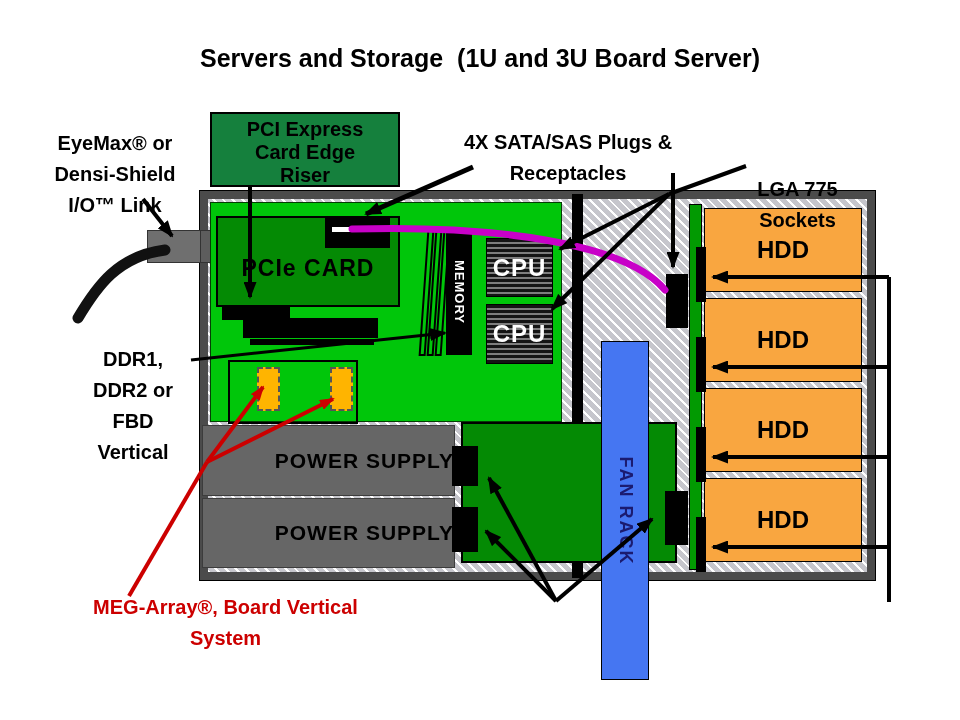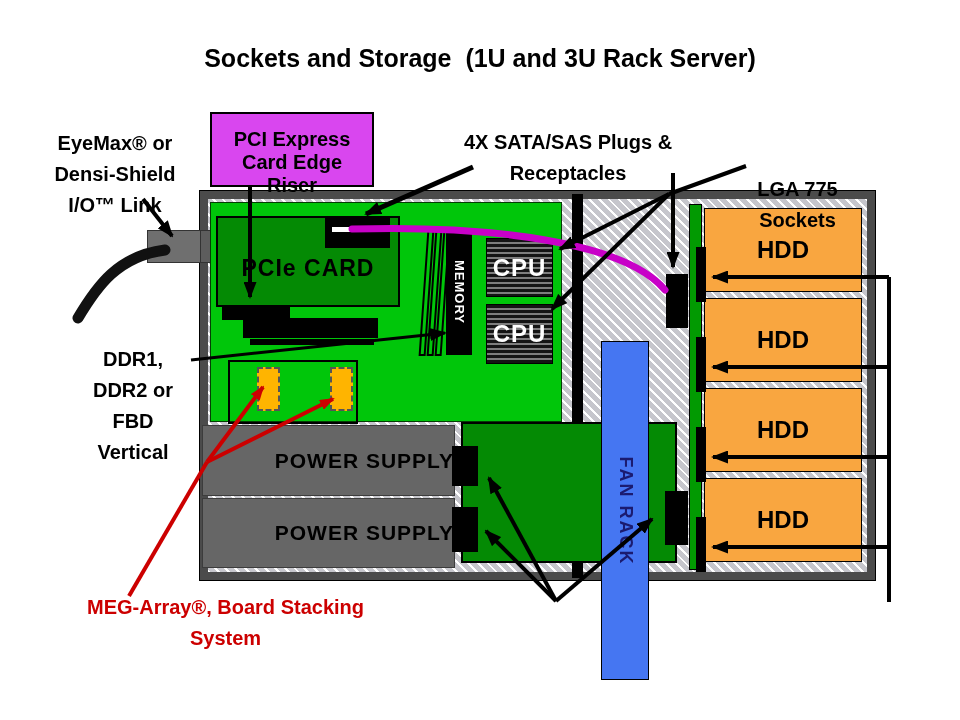--- a/index.html
+++ b/index.html
@@ -39,41 +39,41 @@
   .hdd{
     background:var(--hdd_orange);border:1px solid #000;
     display:flex;align-items:center;justify-content:center;font-size:24px;
   }
   .ps{
     background:var(--ps_gray);border:1px solid #3c3c3c;
     display:flex;align-items:center;justify-content:flex-end;
     font-size:21px;letter-spacing:1px;color:#000;
   }
   .pci-box{
-    position:absolute;left:210px;top:112px;width:164px;height:75px;
-    background:#d946ef;border:2px solid #000;text-align:center;
-    font-size:20px;line-height:23px;white-space:pre-line;padding-top:14px;
+    position:absolute;left:210px;top:112px;width:190px;height:75px;
+    background:#15803d;border:2px solid #000;text-align:center;
+    font-size:20px;line-height:23px;white-space:pre-line;padding-top:4px;
   }
   .ddr-socket{
     position:absolute;width:23px;height:44px;top:367px;
     background:var(--socket_orange);border:2px dashed #555;
   }
   .mem-module{
     position:absolute;width:7px;height:126px;top:230px;
     border:2px solid #000;transform:skewX(-4deg);background:transparent;
   }
   .overlay{position:absolute;left:0;top:0;width:960px;height:720px;pointer-events:none;}
   .red-text{color:var(--annot_red);}
 </style>
 </head>
 <body>
 
 <div class="stage">
 
-  <div class="title">Sockets and Storage  (1U and 3U Rack Server)</div>
+  <div class="title">Servers and Storage  (1U and 3U Board Server)</div>
 
   <div class="chassis"></div>
 
   <div class="abs" style="left:147px;top:230px;width:66px;height:33px;background:var(--io_gray);border:1px solid #333;"></div>
   <div class="abs" style="left:200px;top:230px;width:14px;height:33px;background:#5d5d5d;border:1px solid #333;"></div>
 
   <div class="abs board-green" style="left:210px;top:202px;width:352px;height:220px;"></div>
 
   <div class="abs dark-green" style="left:216px;top:216px;width:184px;height:91px;display:flex;align-items:center;justify-content:center;">
     <span style="font-size:23px;letter-spacing:1px;margin-top:14px;">PCIe CARD</span>
@@ -194,16 +194,16 @@
 Card Edge
 Riser</div>
   <div class="callout" style="left:428px;top:127px;width:280px;">4X SATA/SAS Plugs &amp;
 Receptacles</div>
   <div class="callout" style="left:720px;top:137px;width:155px;margin-top:37px;">LGA 775
 Sockets</div>
   <div class="callout" style="left:63px;top:344px;width:140px;">DDR1,
 DDR2 or
 FBD
 Vertical</div>
-  <div class="callout red-text" style="left:53px;top:592px;width:345px;">MEG-Array®, Board Stacking
+  <div class="callout red-text" style="left:53px;top:592px;width:345px;">MEG-Array®, Board Vertical
 System</div>
 
 </div>
 
 </body></html>

